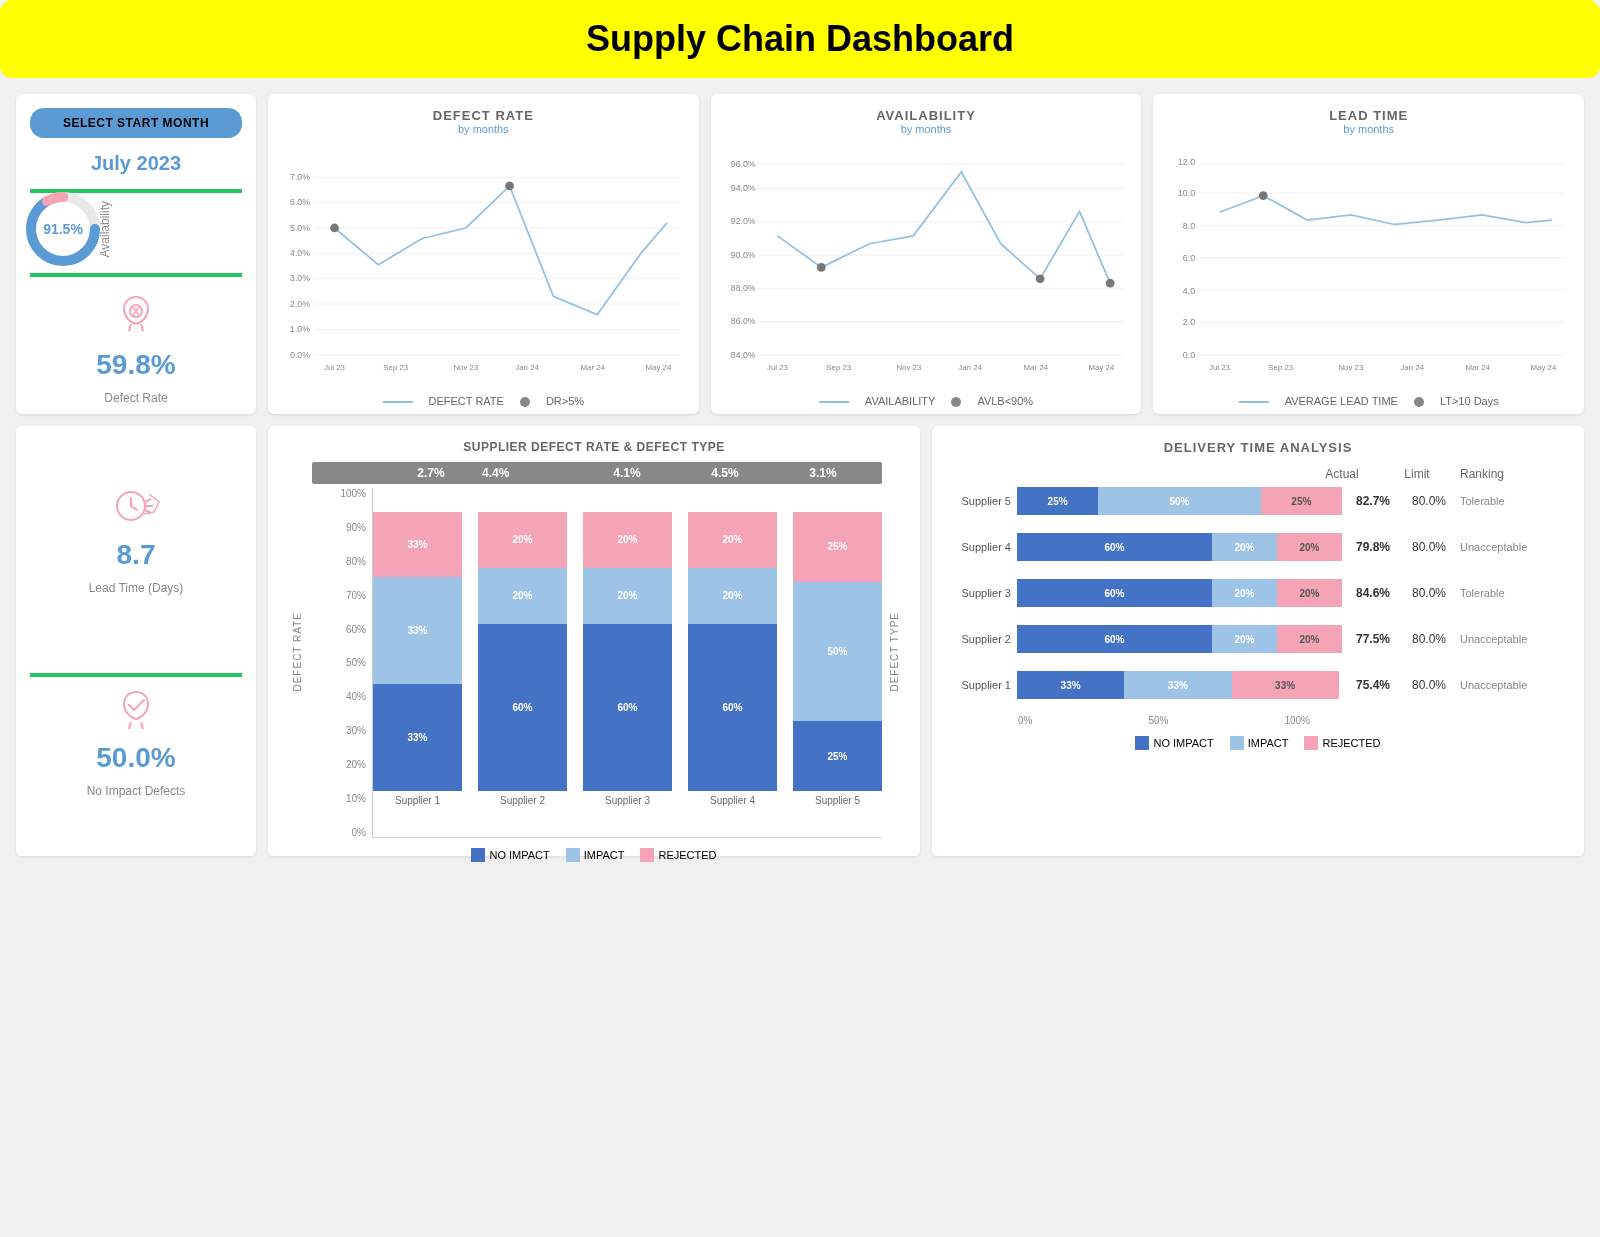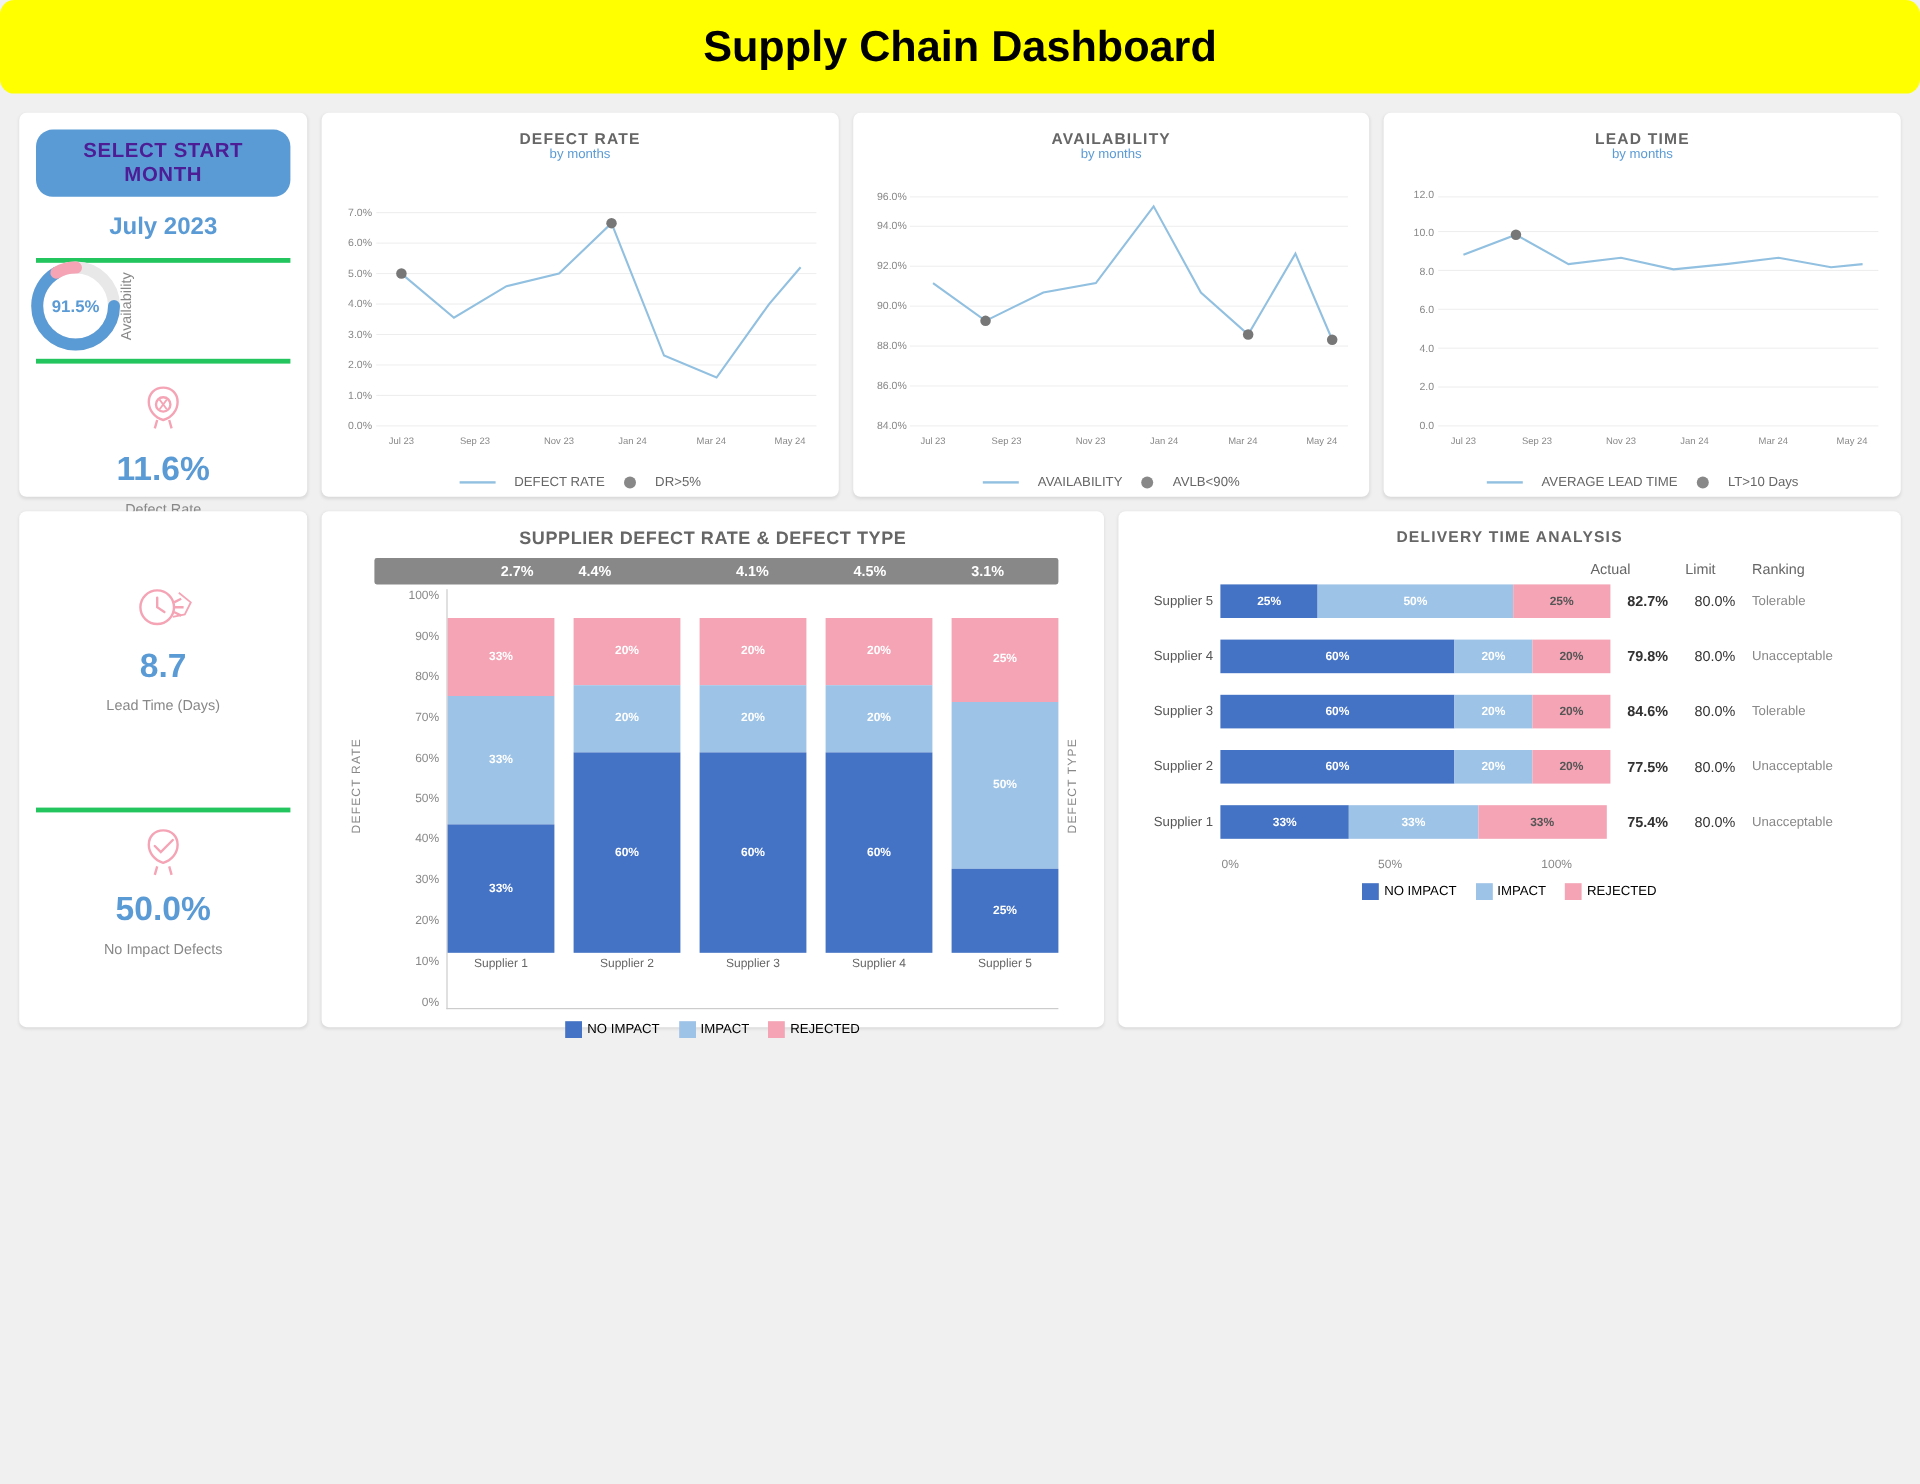--- a/index.html
+++ b/index.html
@@ -11,21 +11,21 @@
     .main-content { padding: 16px; display: flex; flex-direction: column; gap: 12px; }
     
     .top-row { display: flex; gap: 12px; height: 320px; }
     .bottom-row { display: flex; gap: 12px; height: 430px; }
     
     .card { background: white; border-radius: 6px; padding: 14px; box-shadow: 0 1px 3px rgba(0,0,0,0.1); }
     
     
     .kpi-card { width: 240px; flex-shrink: 0; display: flex; flex-direction: column; gap: 8px; }
     
-    .select-month-box { background: #5b9bd5; color: #4c1d95; text-align: center; padding: 8px 12px; border-radius: 14px; font-size: 17px; font-weight: bold; letter-spacing: 0.5px; }
+    .select-month-box { background: #5b9bd5; color: #000000; text-align: center; padding: 8px 12px; border-radius: 14px; font-size: 12px; font-weight: bold; letter-spacing: 0.5px; }
     .month-value { color: #5b9bd5; font-size: 20px; font-weight: bold; text-align: center; padding: 6px; }
     
     .kpi-item { display: flex; align-items: center; gap: 10px; padding: 8px; border-top: 4px solid #22c55e; }
     .kpi-icon { width: 50px; height: 50px; display: flex; align-items: center; justify-content: center; }
     .kpi-text { display: flex; flex-direction: column; }
     .kpi-value { font-size: 28px; font-weight: bold; color: #5b9bd5; }
     .kpi-label { font-size: 12px; color: #888; text-align: center; }
     
     
     .donut-container { position: relative; width: 80px; height: 80px; }
@@ -97,21 +97,21 @@
         </div>
       </div>
 
       <div class="kpi-item" style="flex-direction:column; align-items:center; padding: 12px 0;">
         <svg width="50" height="50" viewBox="0 0 50 50">
           <path d="M25 8 C18 8 13 13 13 20 C13 27 18 33 25 35 C32 33 37 27 37 20 C37 13 32 8 25 8Z" fill="none" stroke="#f4a4b5" stroke-width="2"></path>
           <circle cx="25" cy="22" r="6" fill="none" stroke="#f4a4b5" stroke-width="2"></circle>
           <path d="M22 18 L28 26 M28 18 L22 26" stroke="#f4a4b5" stroke-width="1.5"></path>
           <path d="M20 35 L18 42 M30 35 L32 42" stroke="#f4a4b5" stroke-width="2"></path>
         </svg>
-        <div class="kpi-value">11.6%</div>
+        <div class="kpi-value">59.8%</div>
         <div class="kpi-label">Defect Rate</div>
       </div>
     </div>
 
     <div class="card chart-card">
       <div class="chart-title">DEFECT RATE</div>
       <div class="chart-subtitle">by months</div>
       <svg width="100%" height="240" viewBox="0 0 460 240">
 
         <text x="32" y="228" font-size="10" fill="#888" text-anchor="end">0.0%</text>
@@ -286,21 +286,21 @@
           <path d="M27 5 C20 5 15 10 15 17 C15 24 20 30 27 32 C34 30 39 24 39 17 C39 10 34 5 27 5Z" fill="none" stroke="#f4a4b5" stroke-width="2"></path>
           <path d="M22 35 L20 42 M32 35 L34 42" stroke="#f4a4b5" stroke-width="2"></path>
           <path d="M20 18 L25 23 L35 13" stroke="#f4a4b5" stroke-width="2" fill="none" stroke-linecap="round"></path>
         </svg>
         <div class="kpi-value">50.0%</div>
         <div class="kpi-label">No Impact Defects</div>
       </div>
     </div>
 
     <div class="card bar-chart-card">
-      <div class="chart-title" style="font-size:15px; letter-spacing:0.5px;">SUPPLIER DEFECT RATE &amp; DEFECT TYPE</div>
+      <div class="chart-title" style="font-size:12px; letter-spacing:0.5px;">SUPPLIER DEFECT RATE &amp; DEFECT TYPE</div>
 
       <div style="display:flex; margin-top:8px; height:380px;">
 
         <div style="width:30px; display:flex; align-items:center; justify-content:center;">
           <span style="font-size:10px; color:#888; writing-mode:vertical-rl; transform:rotate(180deg); text-transform:uppercase; letter-spacing:1px;">DEFECT RATE</span>
         </div>
 
         <div style="flex:1; display:flex; flex-direction:column;">
 
           <div style="display:flex; padding:0 10px; margin-bottom:4px; background:#888; color:white; font-size:12px; font-weight:bold; border-radius:2px;">

